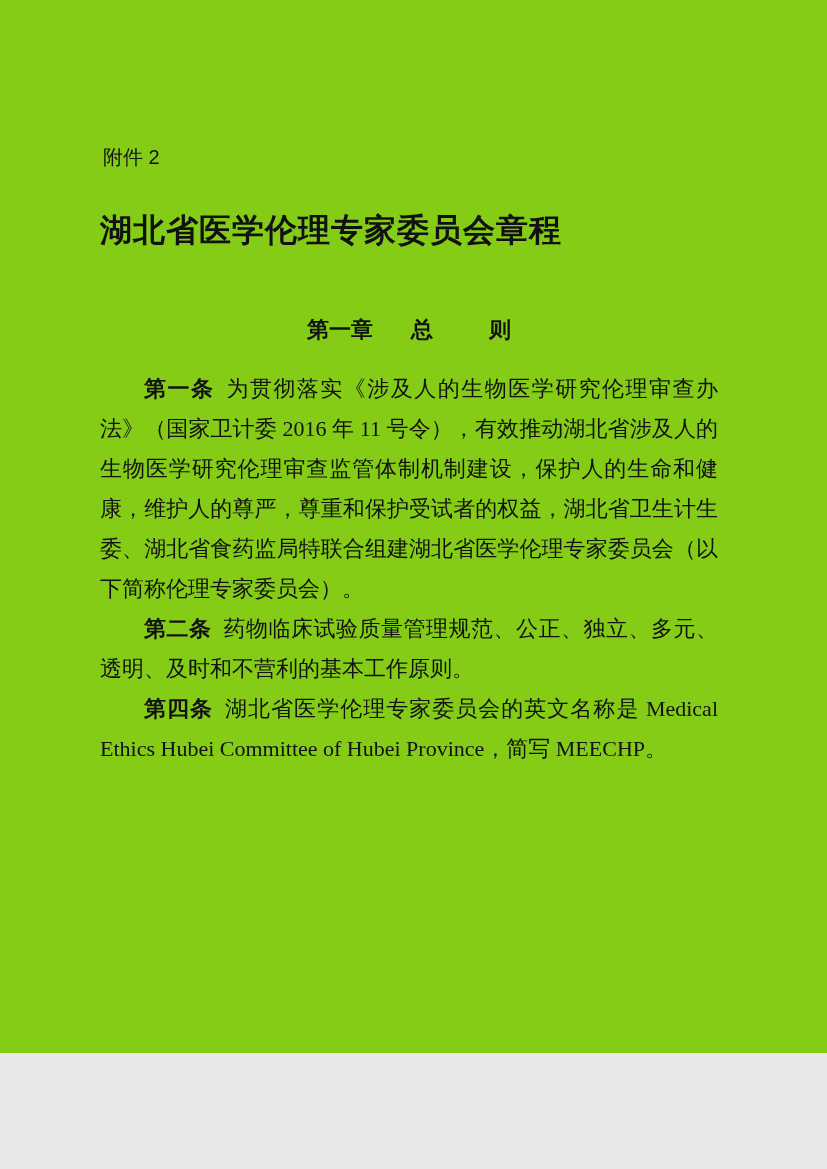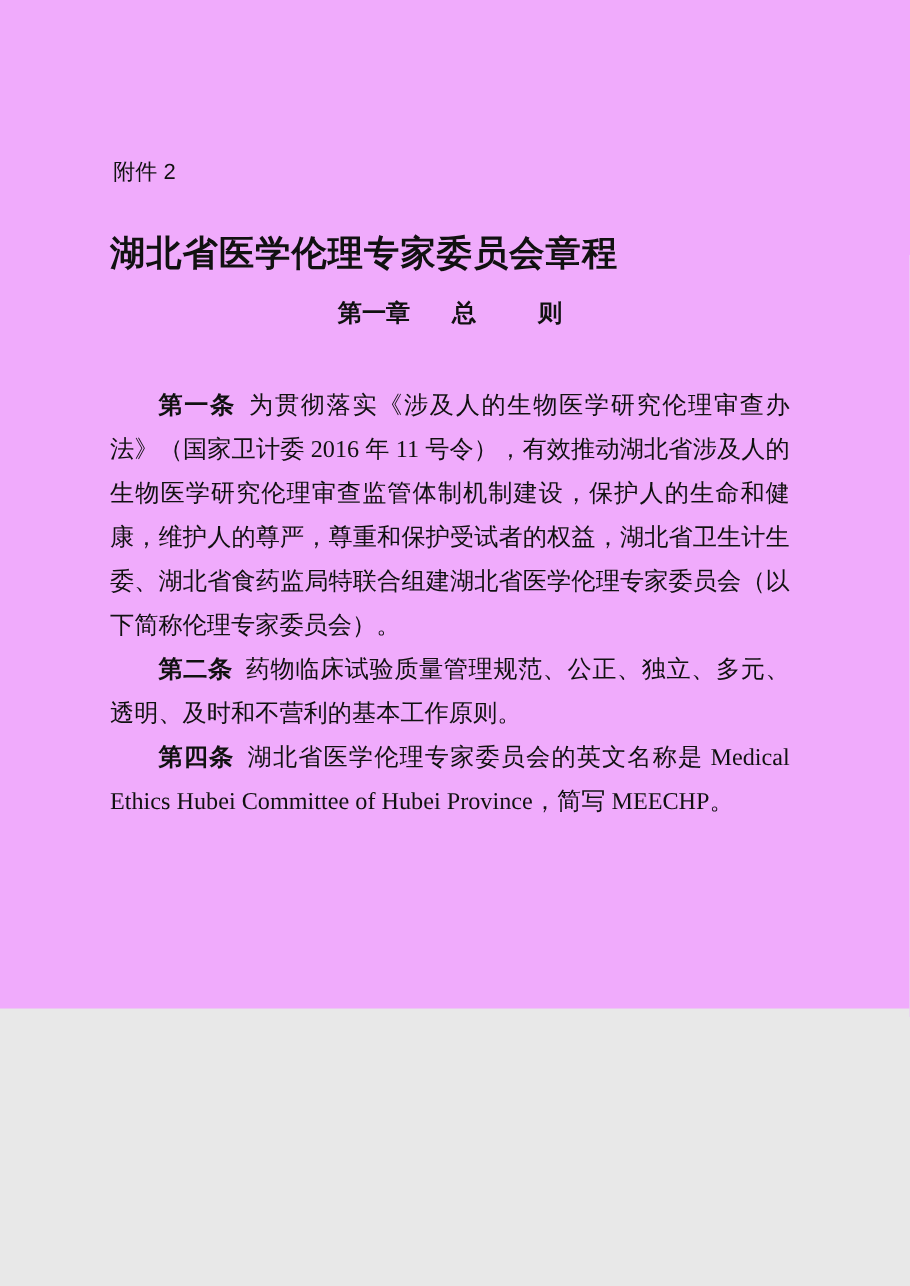--- a/index.html
+++ b/index.html
@@ -3,23 +3,23 @@
 <meta charset="utf-8">
 <style>
   html, body {
     margin: 0;
     padding: 0;
     background: #e8e8e8;
   }
   .page {
     position: relative;
     width: 827px;
-    height: 917px;
+    height: 1053px;
     margin: 0 auto;
-    background: #f0abfc;
+    background: #84cc16;
     color: #111111;
     box-sizing: border-box;
     padding: 145px 109px 0 100px;
     font-family: "Liberation Serif", "DejaVu Serif", serif;
     overflow: hidden;
   }
   .attachment {
     font-family: "Liberation Sans", "DejaVu Sans", sans-serif;
     font-size: 20px;
     line-height: 24px;
@@ -28,31 +28,31 @@
   .doc-title {
     margin: 42px 0 0 0;
     text-align: left;
     font-size: 32px;
     line-height: 38px;
     font-weight: bold;
     letter-spacing: 1px;
     font-family: "Liberation Serif", "DejaVu Serif", serif;
   }
   .chapter {
-    margin-top: 23px;
+    margin-top: 68px;
     text-align: center;
     font-size: 22px;
     line-height: 26px;
     font-weight: bold;
     font-family: Liberation Serif, serif;
   }
   .chapter .chapter-word-1 { margin-left: 38px; }
   .chapter .chapter-word-2 { margin-left: 56px; }
   .body-text {
-    margin-top: 50px;
+    margin-top: 26px;
     font-size: 22px;
     line-height: 40px;
     text-align: justify;
   }
   .para {
     margin: 0;
     text-indent: 2em;
   }
   .article-label {
     font-family: "Liberation Sans", "DejaVu Sans", sans-serif;

